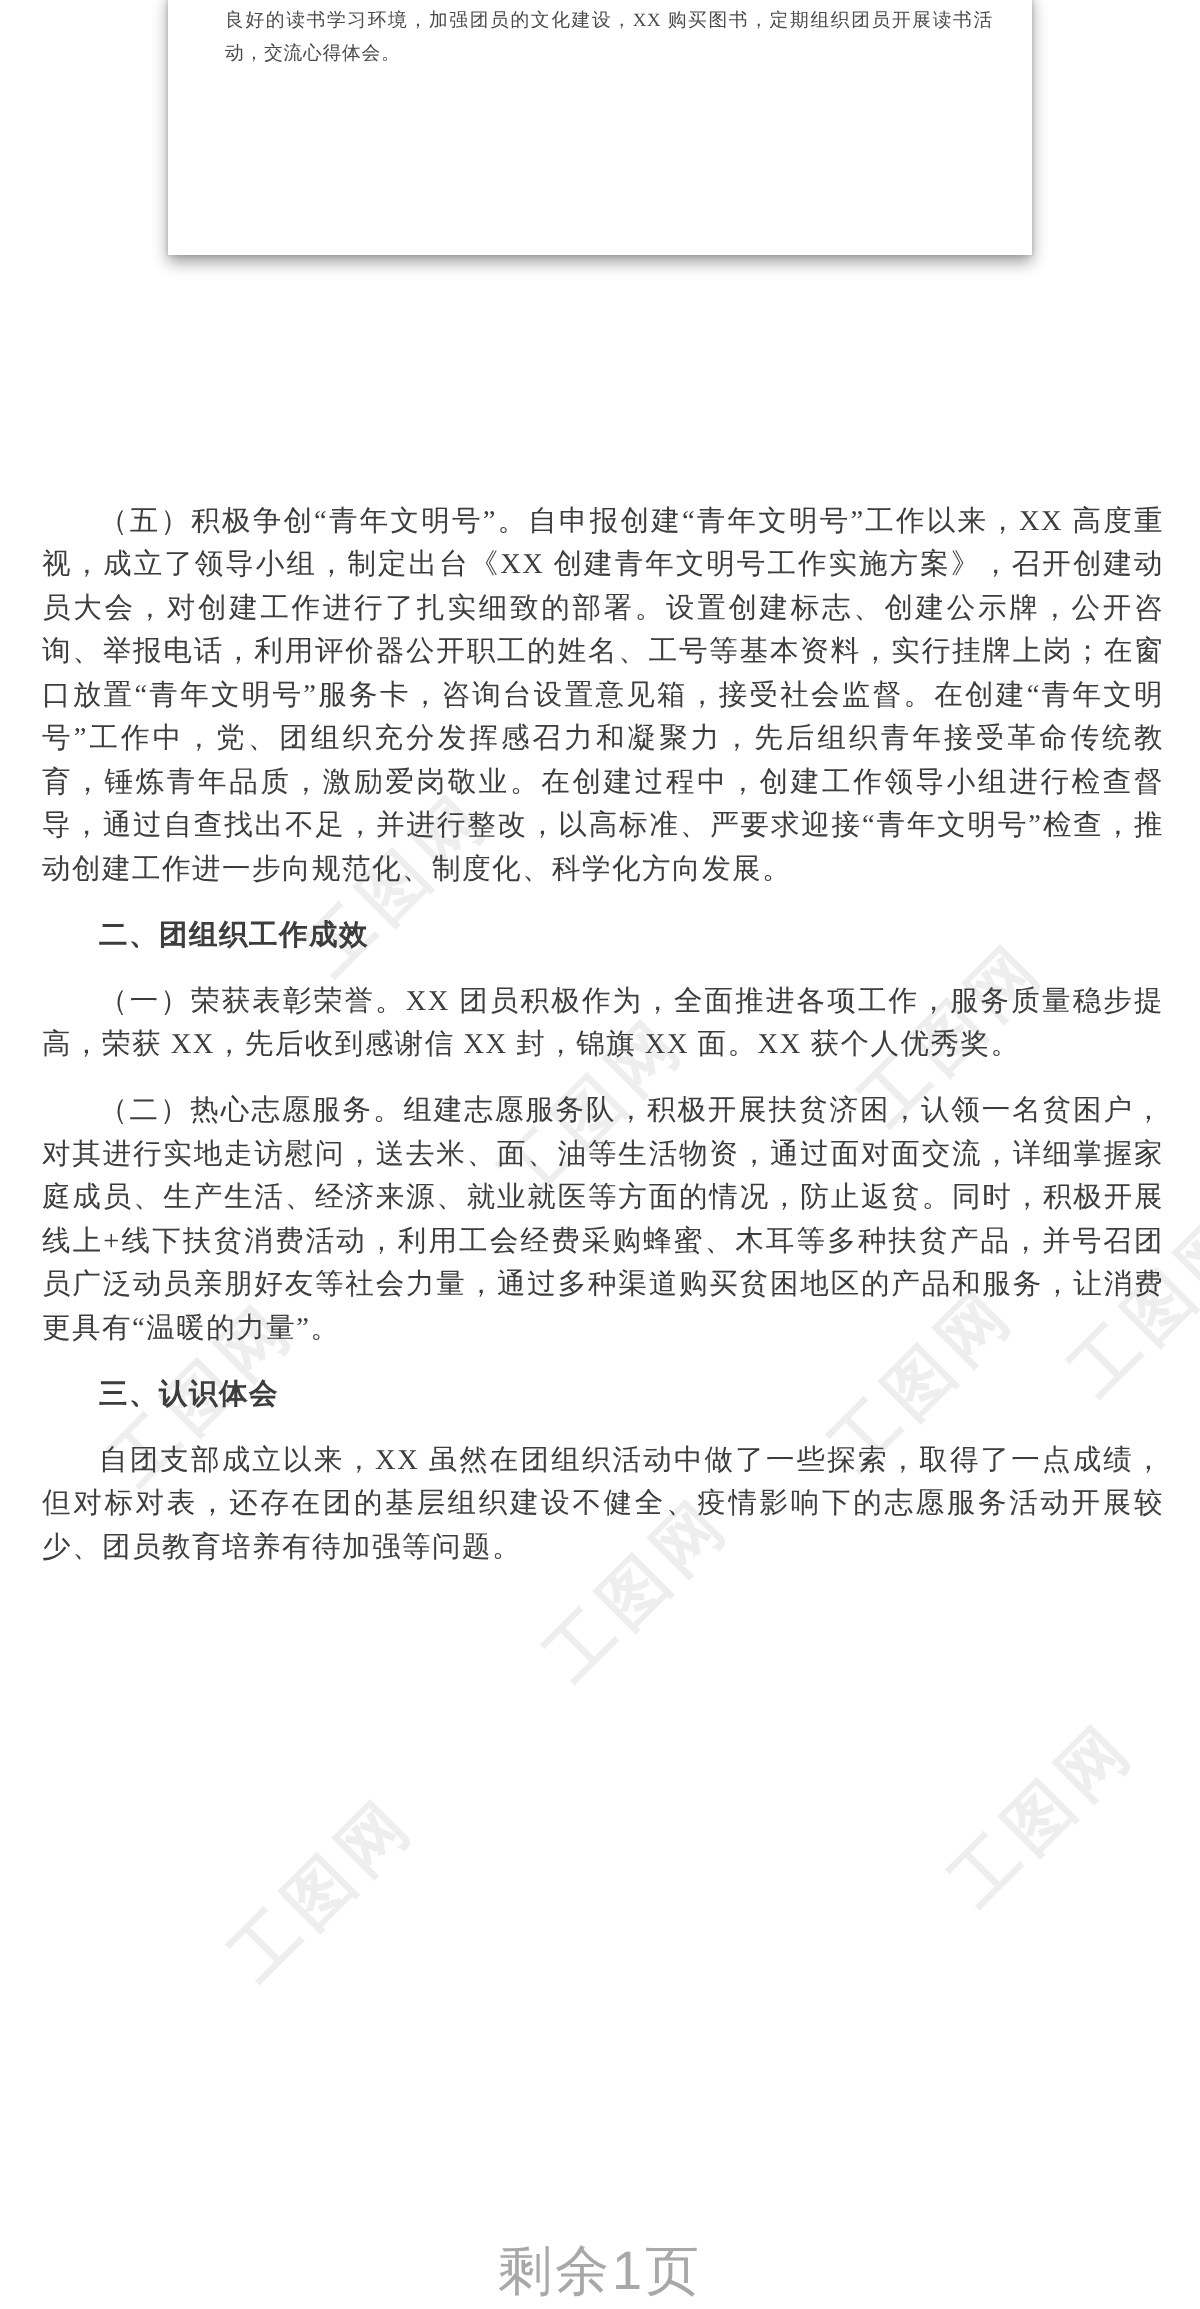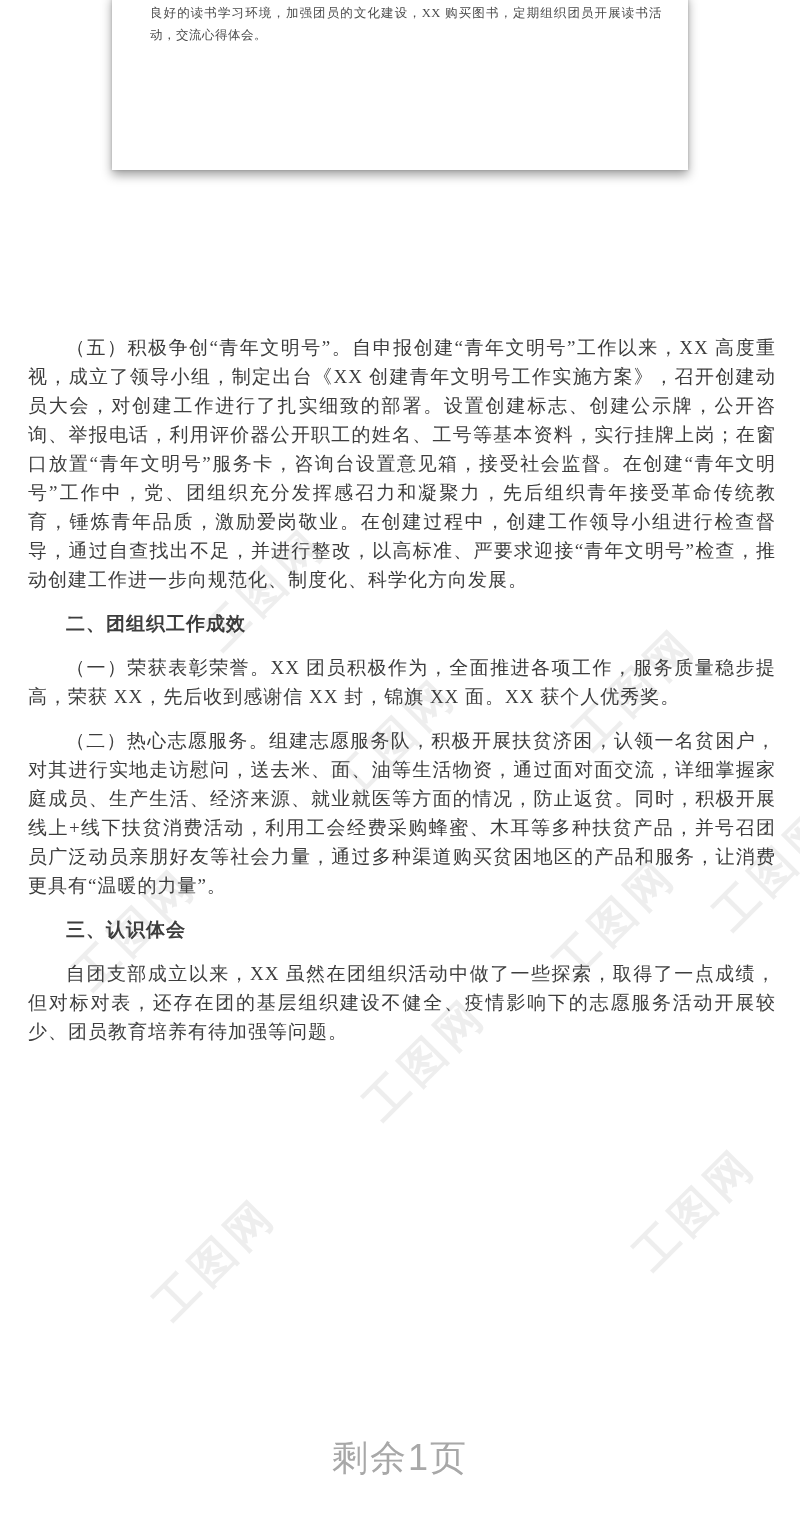--- a/index.html
+++ b/index.html
@@ -64,21 +64,21 @@
     z-index:0;
   }
   .doc{ z-index:1; }
 
   
   .footer{
     position:absolute;
     left:0;right:0;top:1428px;
     height:111px;
     display:flex;
-    align-items:flex-start;
+    align-items:flex-end;
     justify-content:center;
     gap:40px;
     font-size:36px;
     letter-spacing:2px;
     color:var(--footer-text);
     font-family:"Liberation Sans","DejaVu Sans",sans-serif;
     padding-top:6px;
   }
 </style>
 </head>

